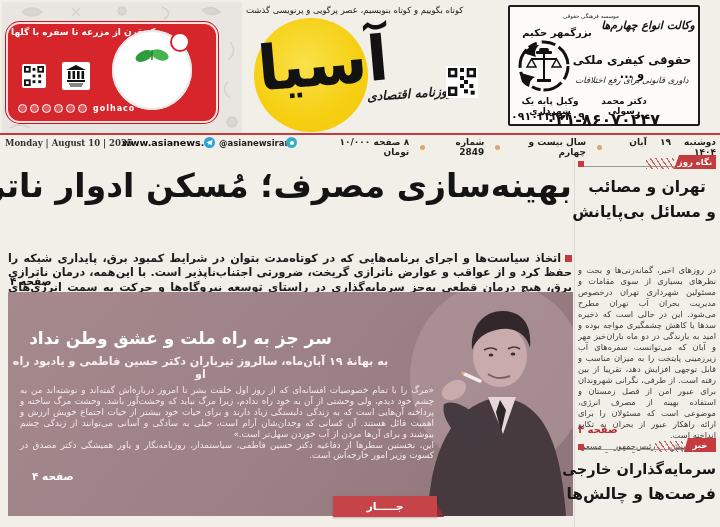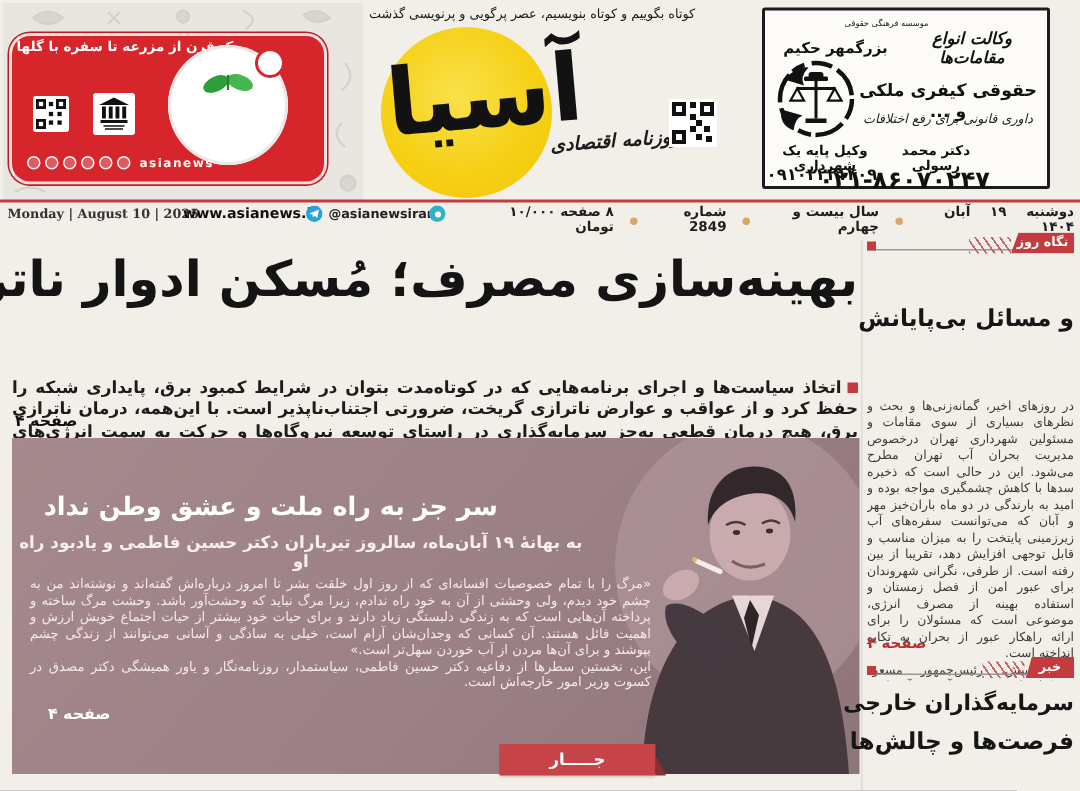--- a/index.html
+++ b/index.html
@@ -159,21 +159,21 @@
       </g>
         </svg>
     </div>
     <div class="abs golha-social">
       <span class="soc-dot"></span>
       <span class="soc-dot"></span>
       <span class="soc-dot"></span>
       <span class="soc-dot"></span>
       <span class="soc-dot"></span>
       <span class="soc-dot"></span>
-      <span class="golha-handle">asianews</span>
+      <span class="golha-handle">golhaco</span>
     </div>
   </div>
 
   <div class="abs tagline">کوتاه بگوییم و کوتاه بنویسیم، عصر پرگویی و پرنویسی گذشت</div>
   <div class="abs sun"></div>
   <div class="abs asia-title">آسیا</div>
   <div class="abs asia-sub">روزنامه اقتصادی</div>
   <div class="abs mast-qr">
     <svg width="28" height="28" viewBox="0 0 21 21">
         <g fill="#111">
@@ -189,21 +189,21 @@
           <rect x="9" y="12" width="3" height="3"></rect>
           <rect x="16" y="12" width="3" height="3"></rect>
           <rect x="12" y="16" width="3" height="3"></rect>
           <rect x="17" y="17" width="3" height="3"></rect>
     </g>
       </svg>
   </div>
 
   <div class="abs legal">
     <div class="abs legal-org">موسسه فرهنگی حقوقی</div>
-    <div class="abs legal-case">وکالت انواع مقامات‌ها</div>
+    <div class="abs legal-case">وکالت انواع چهارم‌ها</div>
     <div class="abs legal-name">بزرگمهر حکیم</div>
     <svg class="abs legal-emblem" viewBox="0 0 54 54">
       <circle cx="27" cy="27" r="24" fill="none" stroke="#111" stroke-width="3" stroke-dasharray="14 4 20 3 9 5"></circle>
       <path d="M6,14 q8,-9 16,-8 q-6,6 -3,12 z" fill="#111"></path>
       <path d="M4,34 q-2,10 8,14 q1,-8 6,-10 z" fill="#111"></path>
       <rect x="19" y="12" width="16" height="3" rx="1" fill="#111"></rect>
       <rect x="22" y="9" width="10" height="4" rx="2" fill="#111"></rect>
       <line x1="27" y1="15" x2="27" y2="40" stroke="#111" stroke-width="2"></line>
       <line x1="14" y1="20" x2="40" y2="20" stroke="#111" stroke-width="2"></line>
       <path d="M10,28 h9 l-4.5,-8 z" fill="none" stroke="#111" stroke-width="1.5"></path>
@@ -267,20 +267,21 @@
 این، نخستین سطرها از دفاعیه دکتر حسین فاطمی، سیاستمدار، روزنامه‌نگار و یاور همیشگی دکتر مصدق در کسوت وزیر امور خارجه‌اش است.</div>
     <div class="abs feat-ref">صفحه ۴</div>
   </div>
   <div class="abs ribbon">جـــــار</div>
 
   <div class="abs sb-rule" style="top:166px;"></div>
   <div class="abs sb-sq" style="top:161px;"></div>
   <div class="abs sb-hatch" style="left:646px; top:158px;"></div>
   <div class="abs sb-tag" style="left:674px; top:155px; width:42px; height:14px;">نگاه روز</div>
 
+  <div class="abs sb-title" style="top:178px;">تهران و مصائب</div>
   <div class="abs sb-title" style="top:203px;">و مسائل بی‌پایانش</div>
   <div class="abs sb-body pre" style="top:233px; height:189px; overflow:hidden;">در روزهای اخیر، گمانه‌زنی‌ها و بحث و نظرهای بسیاری از سوی مقامات و مسئولین شهرداری تهران درخصوص مدیریت بحران آب تهران مطرح می‌شود. این در حالی است که ذخیره سدها با کاهش چشمگیری مواجه بوده و امید به بارندگی در دو ماه باران‌خیز مهر و آبان که می‌توانست سفره‌های آب زیرزمینی پایتخت را به میزان مناسب و قابل توجهی افزایش دهد، تقریبا از بین رفته است. از طرفی، نگرانی شهروندان برای عبور امن از فصل زمستان و استفاده بهینه از مصرف انرژی، موضوعی است که مسئولان را برای ارائه راهکار عبور از بحران به تکاپو انداخته است.
 چندی پیش، رئیس‌جمهور مسعود پزشکیان از جیره‌بندی آب در آذرماه و حتی احتمال تخلیه پایتخت سخن گفت که موجی از اضطراب و کشمکش‌های نظری در بین مردم و کارشناسان برانگیخت.</div>
   <div class="abs sb-ref" style="top:424px;">صفحه ۴</div>
 
   <div class="abs sb-rule" style="top:449px;"></div>
   <div class="abs sb-sq" style="top:444px;"></div>
   <div class="abs sb-hatch" style="left:655px; top:441px;"></div>
   <div class="abs sb-tag" style="left:684px; top:438px; width:32px; height:14px;">خبر</div>
 

